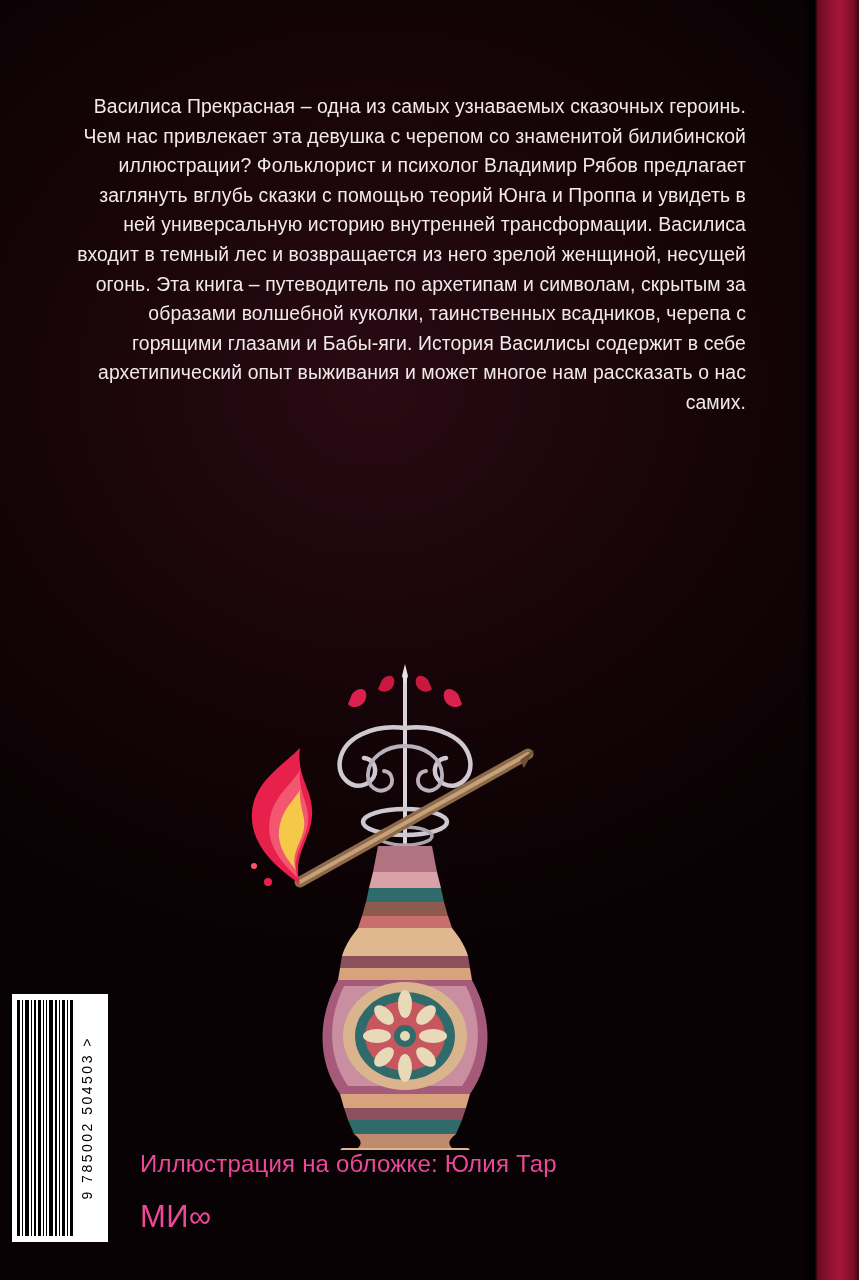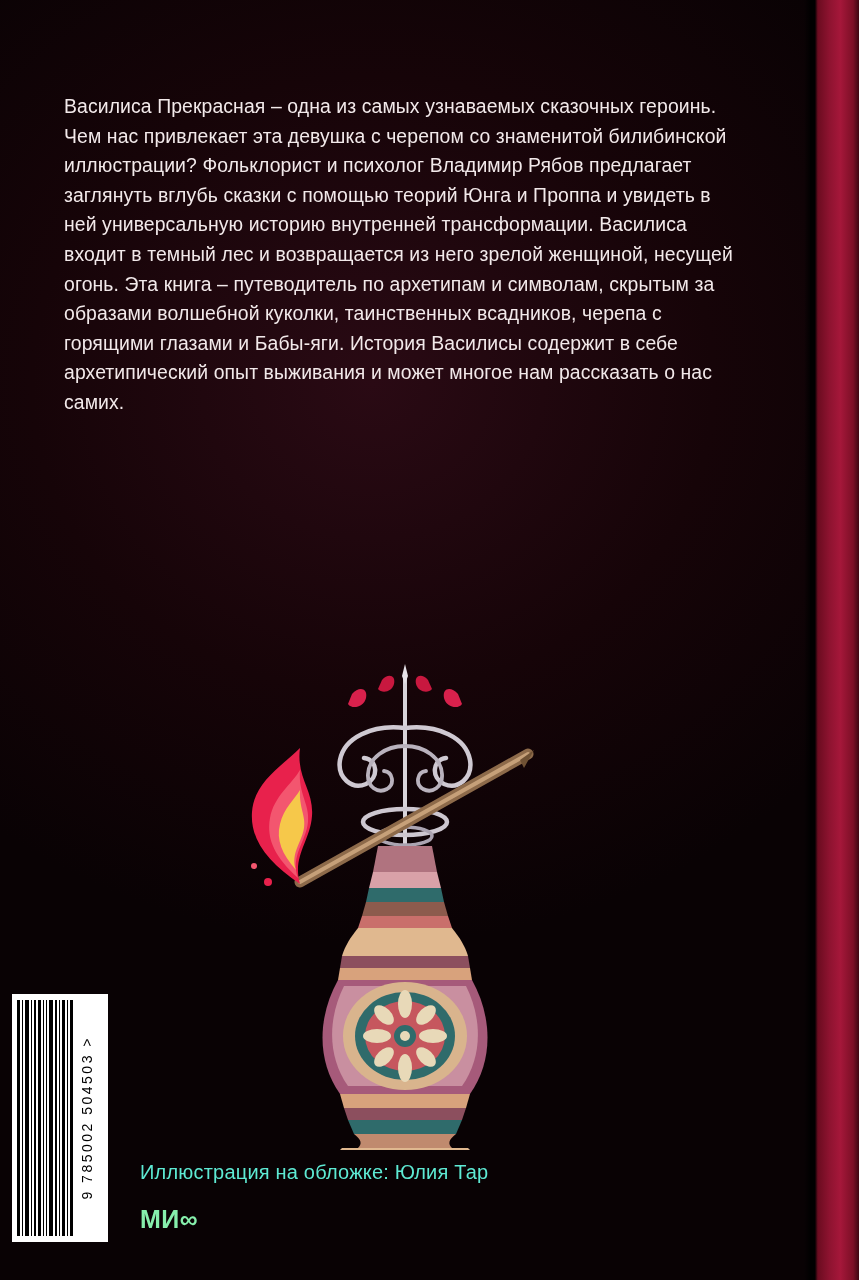--- a/index.html
+++ b/index.html
@@ -43,21 +43,21 @@
     width: 6px; height: 1280px;
     background: linear-gradient(90deg, rgba(0,0,0,0) 0%, rgba(0,0,0,0.85) 100%);
   }
 
   
   .blurb {
     position: absolute;
     left: 0;
     top: 92px;
     width: 810px;
-    text-align: left;
+    text-align: right;
     color: #f2e9ea;
     font-size: 19.4px;
     line-height: 29.6px;
     letter-spacing: 0.1px;
     padding: 0 64px;
     box-sizing: border-box;
   }
   .blurb p {
     margin: 0;
   }
@@ -118,32 +118,32 @@
     font-size: 14px;
     letter-spacing: 2.5px;
     color: #000;
     white-space: nowrap;
   }
 
   
   .credit {
     position: absolute;
     left: 140px;
-    bottom: 96px;
-    color: #5eead4;
-    font-size: 20px;
+    bottom: 102px;
+    color: #ec4899;
+    font-size: 24px;
     letter-spacing: 0.2px;
   }
   .publisher {
     position: absolute;
     left: 140px;
     bottom: 48px;
-    color: #86efac;
-    font-size: 25px;
-    font-weight: bold;
+    color: #ec4899;
+    font-size: 31px;
+    font-weight: normal;
     letter-spacing: 0.5px;
     line-height: 1;
   }
 </style>
 </head>
 <body>
 
 <div class="cover">
 
   <div class="bg-glow"></div>

